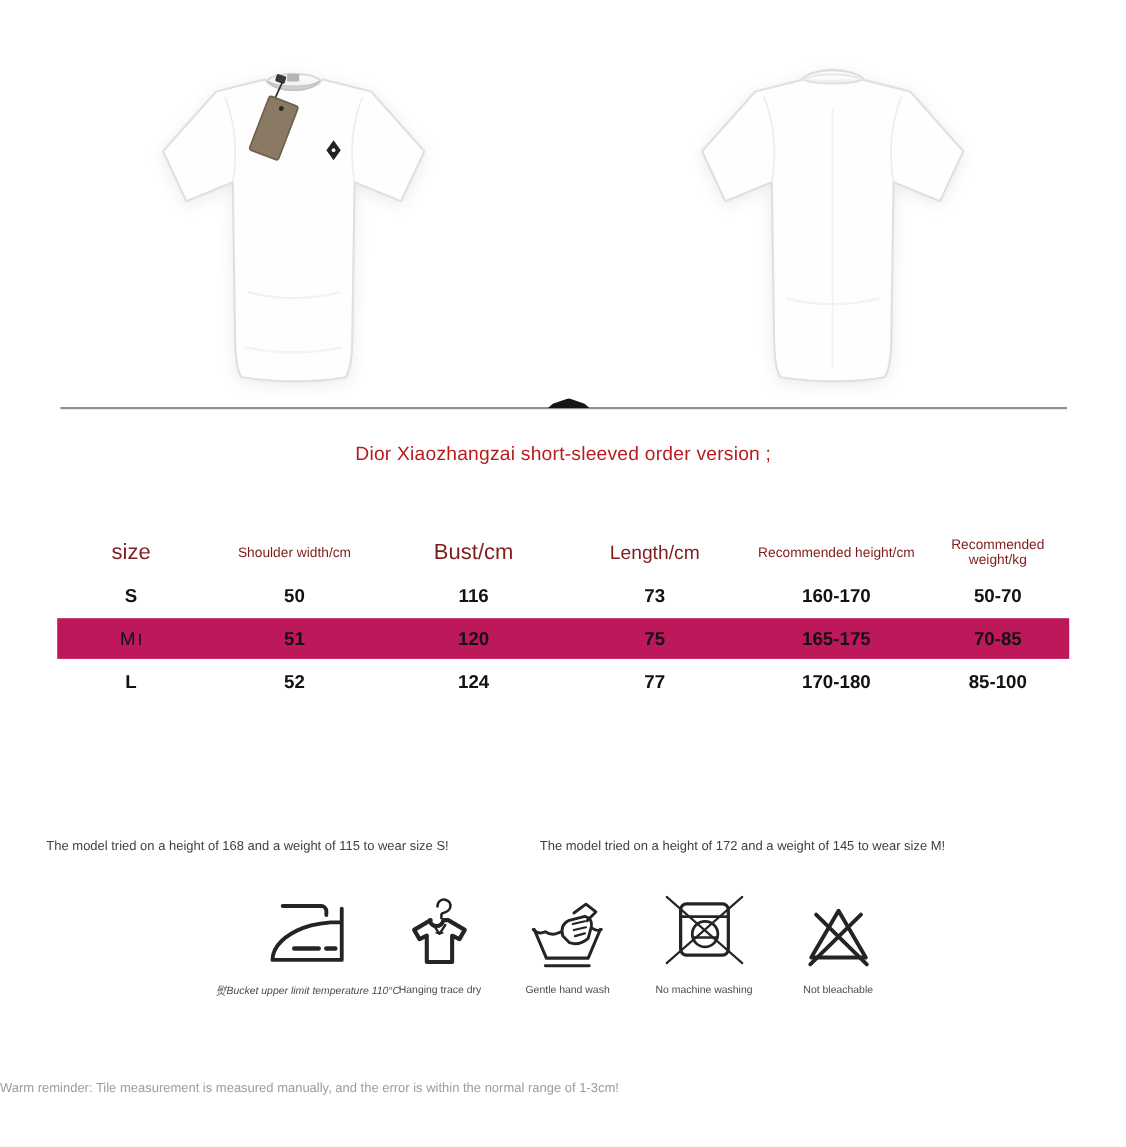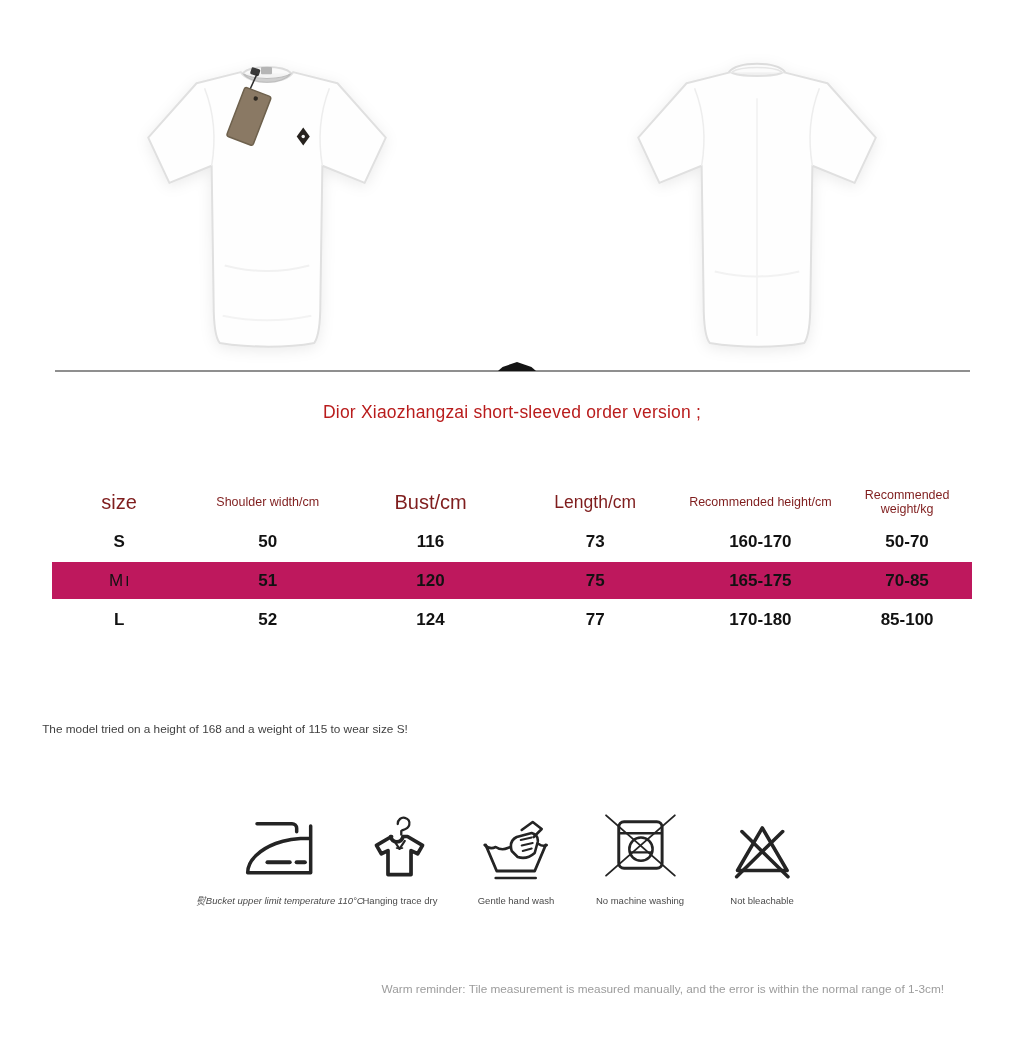--- a/index.html
+++ b/index.html
@@ -29,33 +29,33 @@
   .h-size   { font-size:20px; }
   .h-small  { font-size:12.5px; }
   .h-bust   { font-size:20px; }
   .h-length { font-size:17.5px; }
   .tbody-row { height:37px; margin-top:2px; font-size:17px; font-weight:700; color:#121212; }
   .tbody-row.highlight { background:#be185d; }
   .tbody-row.highlight .cell-size { font-weight:400; }
   .cursor { font-weight:400; font-size:15px; margin-left:2px; }
 
   
-  .model-notes { position:absolute; top:722px; left:0; width:900px; display:flex; }
+  .model-notes { position:absolute; top:762px; left:0; width:900px; display:flex; }
   .model-note { width:50%; text-align:center; font-size:11.8px; color:#3f3f3f; }
 
   
   .care-area { position:absolute; top:800px; left:0; width:1024px; height:120px; }
   .care-item { position:absolute; transform:translateX(-50%); display:flex; flex-direction:column;
                align-items:center; }
   .care-iconbox { height:82px; display:flex; align-items:flex-end; justify-content:center; }
   .care-label { margin-top:13px; font-size:9.5px; color:#4a4a4a; white-space:nowrap; }
   .care-svg { stroke:#242424; fill:none; stroke-linecap:round; stroke-linejoin:round; }
 
   
-  .reminder { position:absolute; top:982px; left:0; width:944px; text-align:right;
+  .reminder { position:absolute; top:982px; left:0; width:944px; text-align:left;
               font-size:11.8px; color:#9c9c9c; }
 </style>
 </head>
 <body>
 
 <div class="products">
 
   <div class="tee-wrap">
     <svg class="tee" viewBox="0 0 256 300" width="258" height="302">
       <path d="M102,20 L58,31 L10,85 L31,130 L73,113 L75,250 C75,268 77,284 81,289
@@ -141,20 +141,21 @@
     <div>52</div>
     <div>124</div>
     <div>77</div>
     <div>170-180</div>
     <div>85-100</div>
   </div>
 </div>
 
 <div class="model-notes">
   <div class="model-note">The model tried on a height of 168 and a weight of 115 to wear size S!</div>
+  <div class="model-note">The model tried on a height of 172 and a weight of 145 to wear size M!</div>
 </div>
 
 <div class="care-area">
 
   <div class="care-item" style="left:280px;font-style:italic;">
     <div class="care-iconbox">
       <svg class="care-svg" viewBox="0 0 70 60" width="82" height="70">
         <path d="M15,10 h30 a4,4 0 0 1 4,4 v3" stroke-width="3"></path>
         <path d="M61,12 v40 H7 c0,-11 11,-20 24,-25 c9,-3.5 18,-4.5 30,-4.5" stroke-width="3"></path>
         <line x1="24" y1="43" x2="43" y2="43" stroke-width="3.5"></line>

